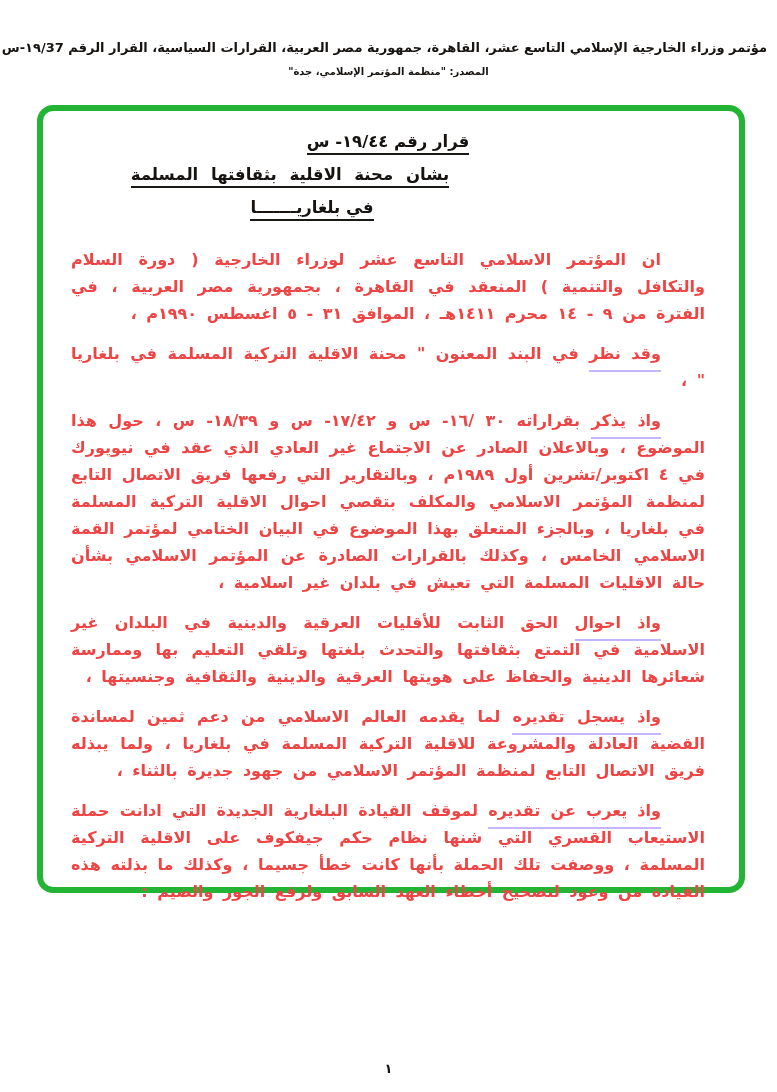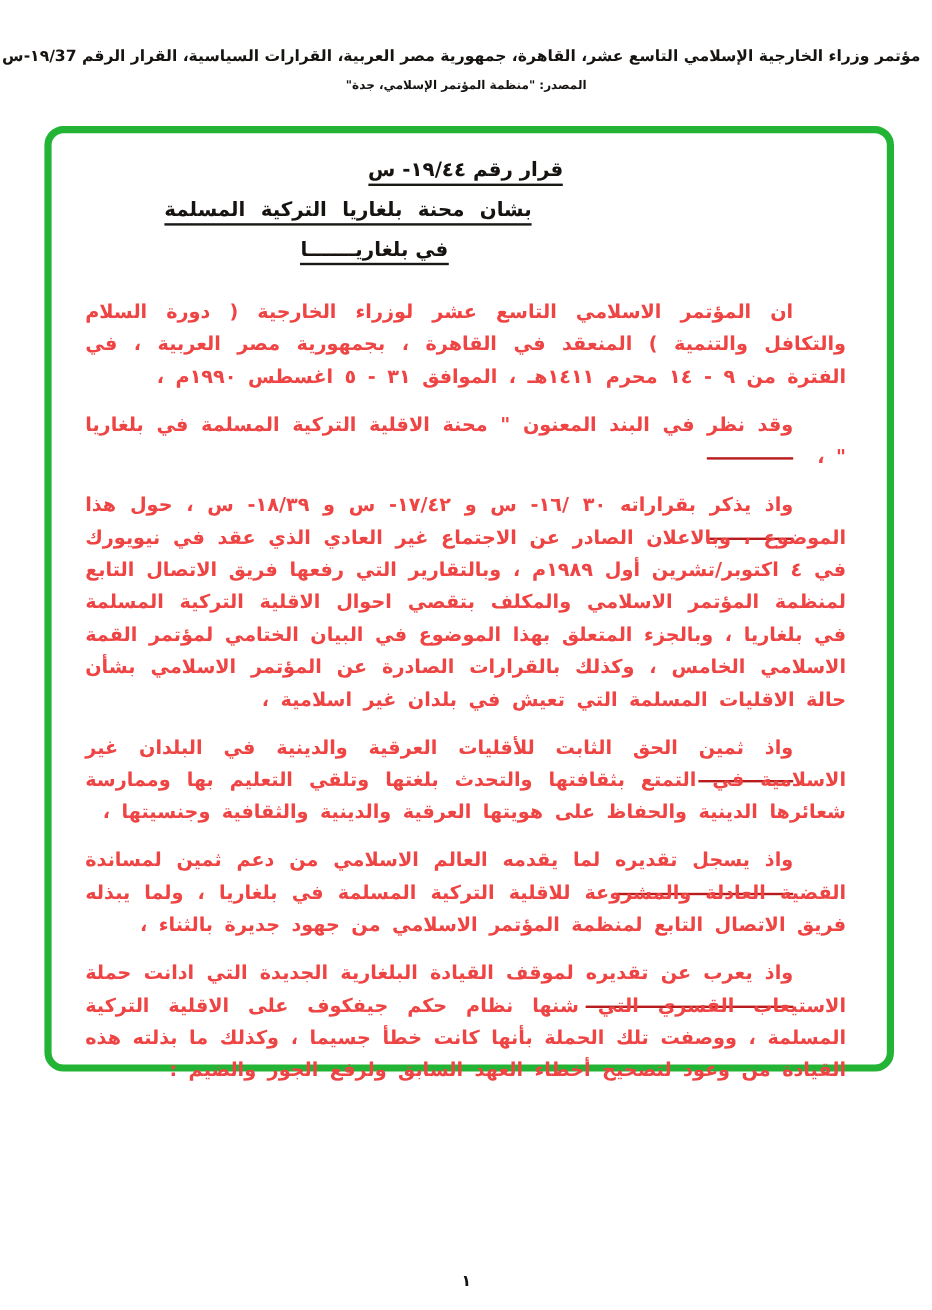--- a/index.html
+++ b/index.html
@@ -36,47 +36,47 @@
   .t2 { transform:translateX(-98px); word-spacing:7px; }
   .t3 { transform:translateX(-76px); }
   .u  { border-bottom:2px solid #1b1915; padding-bottom:2px; }
   
   .body-text { margin-top:22px; }
   .para {
     direction:rtl; text-align:justify; text-indent:44px;
     font-size:16px; font-weight:bold; line-height:27px;
     word-spacing:4px; margin:0 0 13px 0; color:#ef4444;
   }
-  .para .lead { border-bottom:2px solid #b91c1c; padding-bottom:18px; }
+  .para .lead { border-bottom:2px solid #c4b5fd; padding-bottom:7px; }
   
   .pagenum {
     position:absolute; bottom:16px; left:0; right:0;
     text-align:center; font-size:13px; font-weight:bold;
   }
 </style>
 </head>
 <body>
 
 <div class="hdr1">مؤتمر وزراء الخارجية الإسلامي التاسع عشر، القاهرة، جمهورية مصر العربية، القرارات السياسية، القرار الرقم ١٩/37-س</div>
 <div class="hdr2">المصدر: "منظمة المؤتمر الإسلامي، جدة"</div>
 
 <div class="frame" id="frame" style="border-color: rgb(36, 180, 53);">
   <div class="doc">
 
     <div class="title-block">
       <div class="title-line t1"><span class="u">قرار رقم ١٩/٤٤- س</span></div>
-      <div class="title-line t2"><span class="u">بشان محنة بلغاريا التركية المسلمة</span></div>
+      <div class="title-line t2"><span class="u">بشان محنة الاقلية بثقافتها المسلمة</span></div>
       <div class="title-line t3"><span class="u">في بلغاريـــــــا</span></div>
     </div>
 
     <div class="body-text" id="paragraphs">
         <p class="para">ان المؤتمر الاسلامي التاسع عشر لوزراء الخارجية ( دورة السلام والتكافل والتنمية ) المنعقد في القاهرة ، بجمهورية مصر العربية ، في الفترة من ٩ - ١٤ محرم ١٤١١هـ ، الموافق ٣١ - ٥ اغسطس ١٩٩٠م ،</p>
         <p class="para"><span class="lead">وقد نظر</span> في البند المعنون " محنة الاقلية التركية المسلمة في بلغاريا " ،</p>
         <p class="para"><span class="lead">واذ يذكر</span> بقراراته ٣٠ /١٦- س و ١٧/٤٢- س و ١٨/٣٩- س ، حول هذا الموضوع ، وبالاعلان الصادر عن الاجتماع غير العادي الذي عقد في نيويورك في ٤ اكتوبر/تشرين أول ١٩٨٩م ، وبالتقارير التي رفعها فريق الاتصال التابع لمنظمة المؤتمر الاسلامي والمكلف بتقصي احوال الاقلية التركية المسلمة في بلغاريا ، وبالجزء المتعلق بهذا الموضوع في البيان الختامي لمؤتمر القمة الاسلامي الخامس ، وكذلك بالقرارات الصادرة عن المؤتمر الاسلامي بشأن حالة الاقليات المسلمة التي تعيش في بلدان غير اسلامية ،</p>
-        <p class="para"><span class="lead">واذ ثمين</span> الحق الثابت للأقليات العرقية والدينية في البلدان غير الاسلامية في التمتع بثقافتها والتحدث بلغتها وتلقي التعليم بها وممارسة شعائرها الدينية والحفاظ على هويتها العرقية والدينية والثقافية وجنسيتها ،</p>
+        <p class="para"><span class="lead">واذ احوال</span> الحق الثابت للأقليات العرقية والدينية في البلدان غير الاسلامية في التمتع بثقافتها والتحدث بلغتها وتلقي التعليم بها وممارسة شعائرها الدينية والحفاظ على هويتها العرقية والدينية والثقافية وجنسيتها ،</p>
         <p class="para"><span class="lead">واذ يسجل تقديره</span> لما يقدمه العالم الاسلامي من دعم ثمين لمساندة القضية العادلة والمشروعة للاقلية التركية المسلمة في بلغاريا ، ولما يبذله فريق الاتصال التابع لمنظمة المؤتمر الاسلامي من جهود جديرة بالثناء ،</p>
         <p class="para"><span class="lead">واذ يعرب عن تقديره</span> لموقف القيادة البلغارية الجديدة التي ادانت حملة الاستيعاب القسري التي شنها نظام حكم جيفكوف على الاقلية التركية المسلمة ، ووصفت تلك الحملة بأنها كانت خطأ جسيما ، وكذلك ما بذلته هذه القيادة من وعود لتصحيح أخطاء العهد السابق ولرفع الجور والضيم :</p>
       </div>
 
   </div>
 </div>
 
 <div class="pagenum">١</div>
 
 </body></html>

